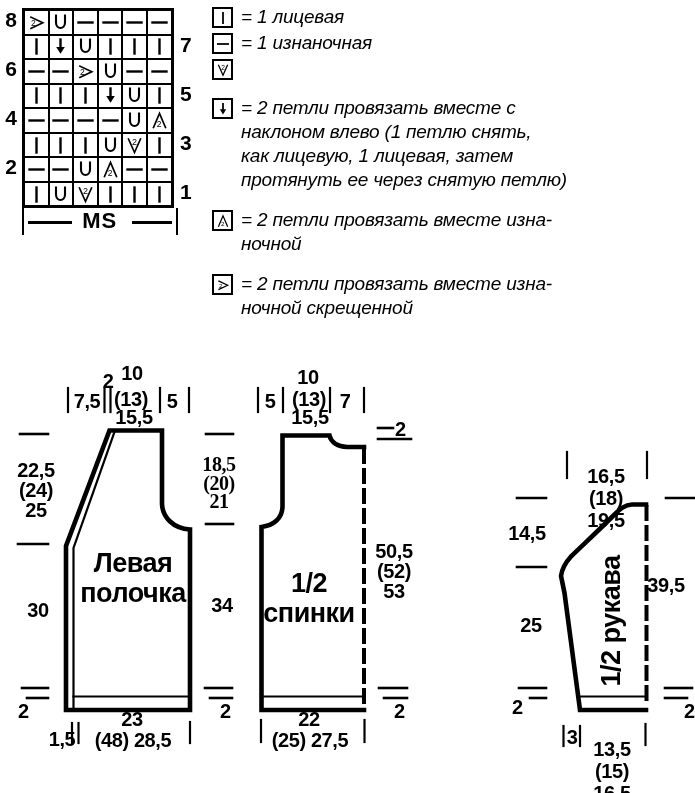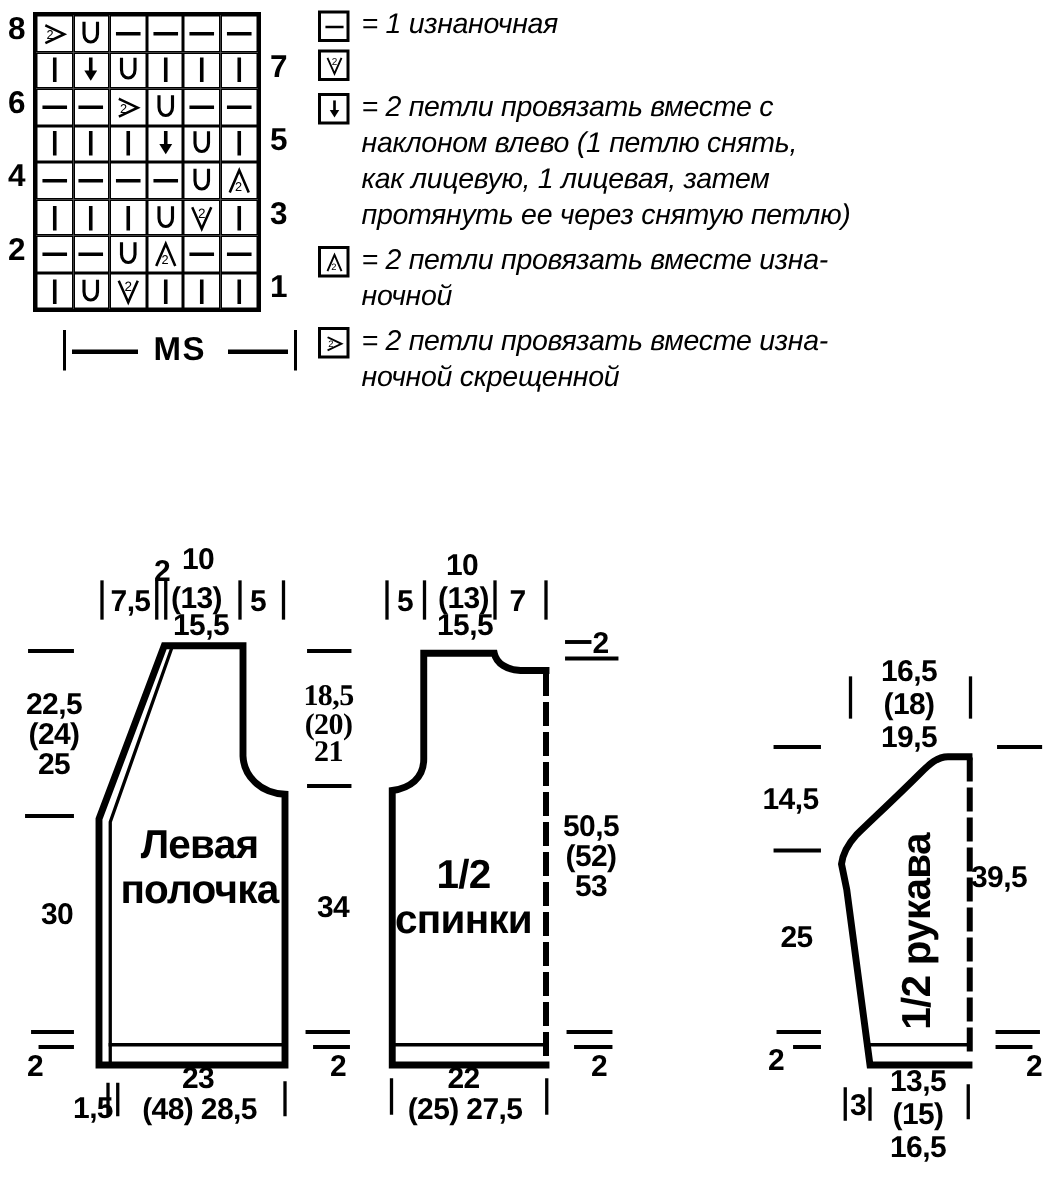--- a/index.html
+++ b/index.html
@@ -6,37 +6,37 @@
   #page{position:relative;width:695px;height:793px;background:#fff;color:#000;
         font-family:"Liberation Sans",sans-serif;overflow:hidden;}
   
   #chart-wrap{position:absolute;left:22px;top:8px;}
   #chart-grid{display:grid;grid-template-columns:repeat(6,24.6px);grid-template-rows:repeat(8,24.55px);
               border:2px solid #000;width:147.6px;}
   .cell{border:1px solid #000;display:flex;align-items:center;justify-content:center;box-sizing:border-box;}
   .rownum{position:absolute;font-size:21px;font-weight:700;line-height:24.55px;height:24.55px;}
   .rownum.l{left:-21px;width:16px;text-align:right;}
   .rownum.r{left:158px;width:26px;text-align:left;}
-  #ms-row{position:absolute;left:0;top:212px;width:151.6px;height:27px;
-          border-left:2.5px solid #000;border-right:2.5px solid #000;margin-left:20px;}
+  #ms-row{position:absolute;left:0;top:200px;width:151.6px;height:27px;
+          border-left:2.5px solid #000;border-right:2.5px solid #000;}
   #ms-row .dash{position:absolute;top:13px;height:2.5px;background:#000;}
   #ms-label{position:absolute;width:100%;text-align:center;top:0;font-size:22px;font-weight:700;line-height:26px;letter-spacing:1px;}
   
   #legend{position:absolute;left:212px;top:5px;width:470px;}
   .leg-item{display:flex;align-items:flex-start;margin-bottom:2px;}
-  .leg-item.gap{margin-top:6px;}
+  .leg-item.gap{margin-top:16px;}
   .leg-icon{flex:0 0 auto;width:17px;height:17px;border:2px solid #000;display:flex;
             align-items:center;justify-content:center;margin:2px 8px 0 0;}
   .leg-text{font-size:19px;font-style:italic;line-height:24px;white-space:pre-line;letter-spacing:-0.2px;}
   
   .num{position:absolute;font-size:20px;font-weight:700;line-height:20px;letter-spacing:-0.4px;
        transform:translateX(-50%);text-align:center;white-space:pre-line;}
   .num.la{transform:none;text-align:left;}
   .num.lh18{line-height:18.5px;font-family:Liberation Serif, serif;}
-  .num.lh22{line-height:22px;}
+  .num.lh22{line-height:22px;margin-top:28px;}
   .plabel{position:absolute;transform:translateX(-50%);text-align:center;font-size:27px;font-weight:700;
           line-height:30px;white-space:pre-line;letter-spacing:-0.5px;}
   .plabel.rot{transform:translate(-50%,-50%) rotate(-90deg);white-space:nowrap;}
   svg#outlines{position:absolute;left:0;top:0;}
 </style>
 </head>
 <body>
 
 <div id="page">
 
@@ -304,20 +304,28 @@
         <div class="rownum r" style="top: 171.85px;">1</div>
       </div>
     <div id="ms-row">
       <div class="dash" style="left:4px;width:44px"></div>
       <div class="dash" style="right:4px;width:40px"></div>
       <div id="ms-label">MS</div>
     </div>
   </div>
 
   <div id="legend">
+      <div class="leg-item">
+        <span class="leg-icon">
+          <svg viewBox="0 0 19 19" width="14" height="14" stroke="#000" fill="none" stroke-width="2.4" stroke-linecap="square">
+            <line x1="9.5" y1="2.5" x2="9.5" y2="16.5"></line>
+          </svg>
+        </span>
+        <div class="leg-text">= 1 лицевая</div>
+      </div>
       <div class="leg-item">
         <span class="leg-icon">
           <svg viewBox="0 0 19 19" width="14" height="14" stroke="#000" fill="none" stroke-width="2.4" stroke-linecap="square">
             <line x1="2.5" y1="9.5" x2="16.5" y2="9.5"></line>
           </svg>
         </span>
         <div class="leg-text">= 1 изнаночная</div>
       </div>
       <div class="leg-item">
         <span class="leg-icon">

